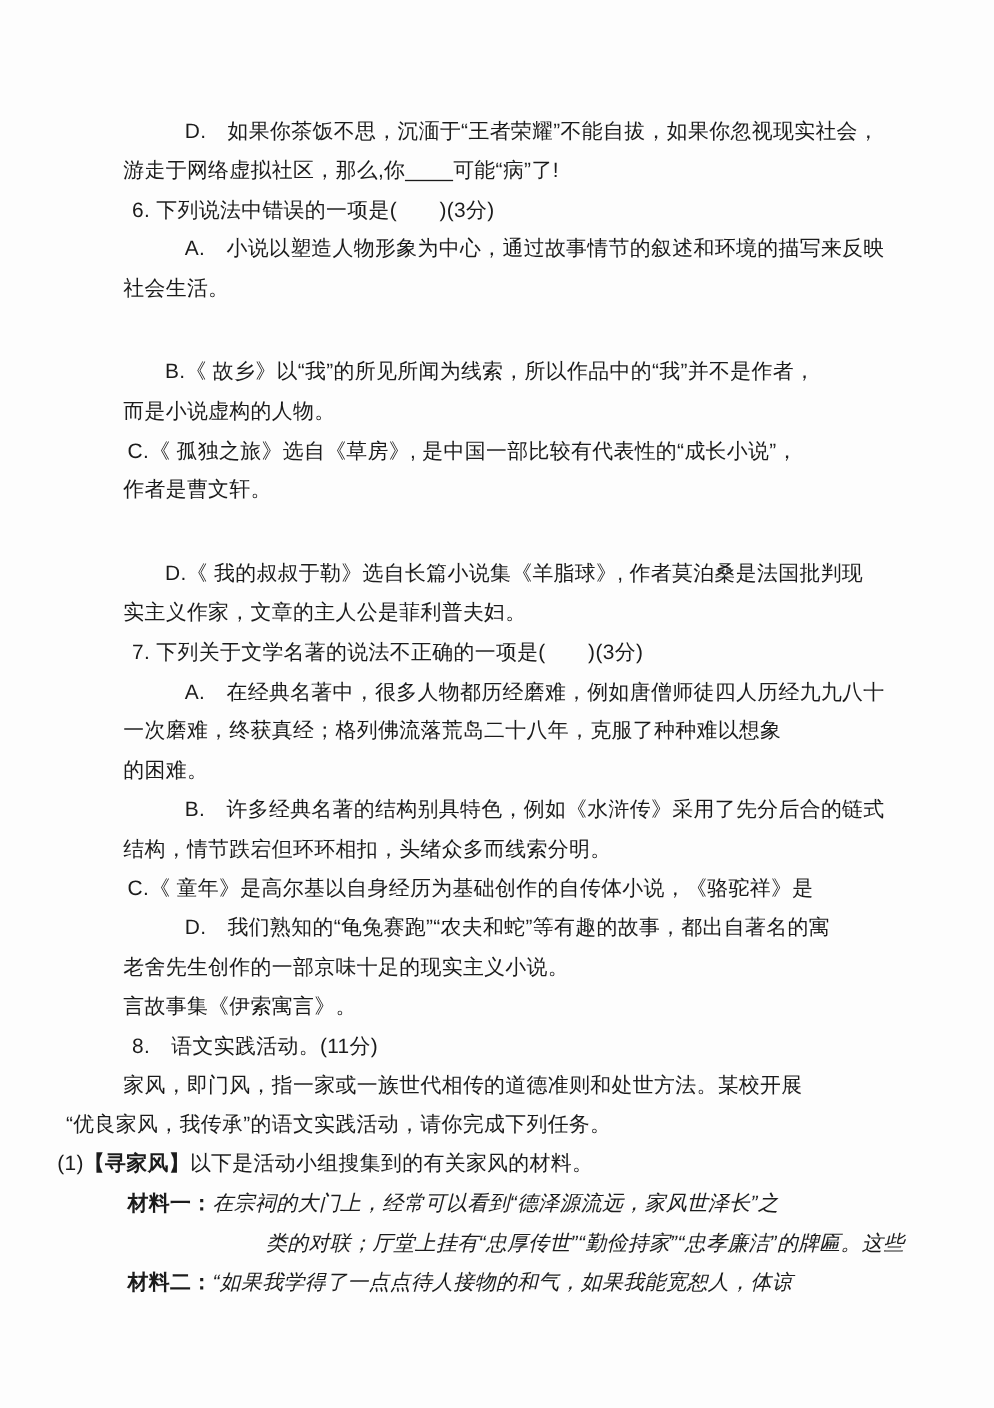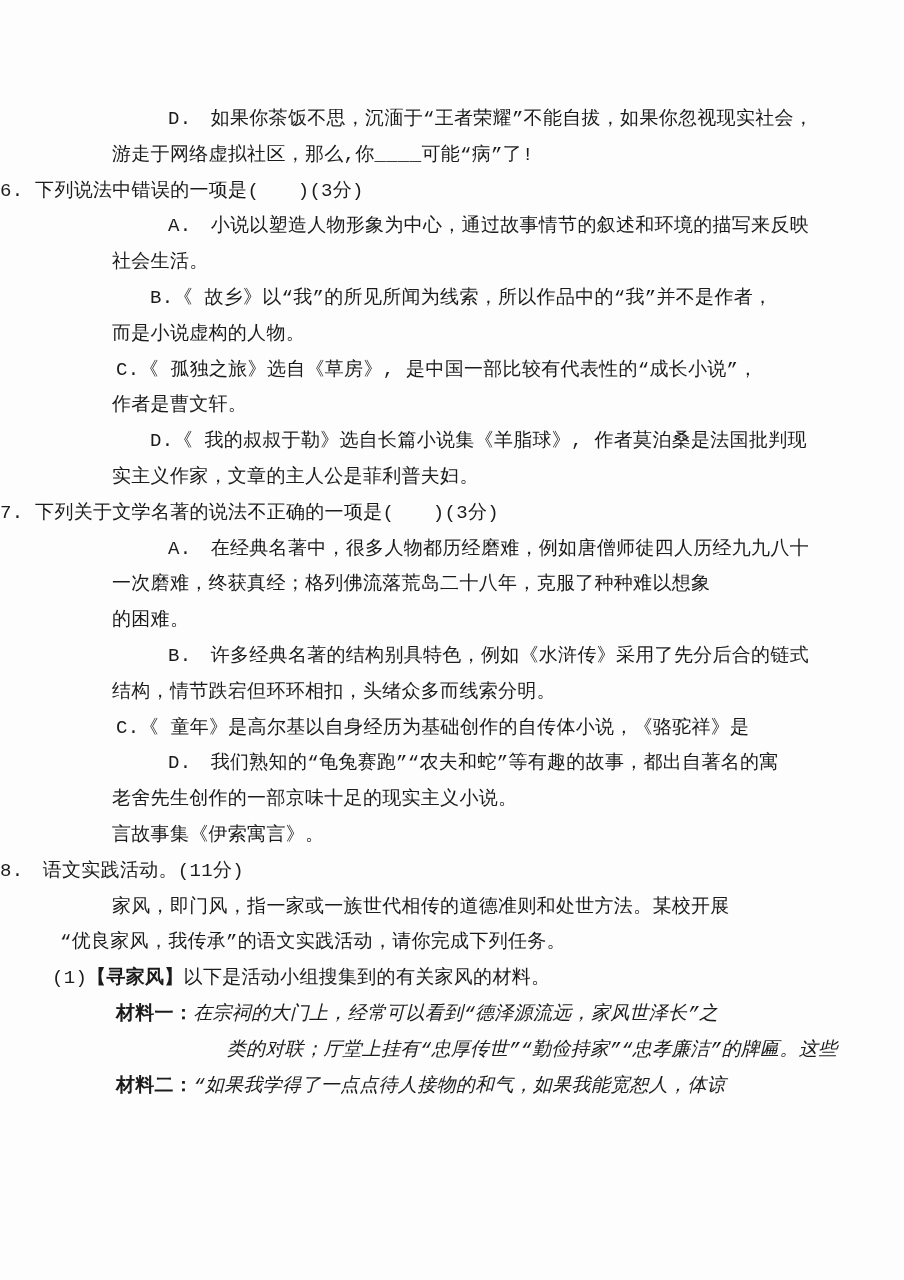--- a/index.html
+++ b/index.html
@@ -6,39 +6,39 @@
     margin: 0;
     padding: 0;
     background: #ffffff;
   }
   .page {
     position: relative;
     width: 904px;
     height: 1280px;
     background: #fdfdfd;
     color: #1b1b1b;
-    font-family: Liberation Mono, monospace;
+    font-family: Liberation Sans, sans-serif;
     overflow: hidden;
     box-sizing: border-box;
     padding-top: 102px;
   }
   .line {
     height: 35.8px;
     line-height: 35.8px;
     font-size: 19px;
     white-space: nowrap;
     letter-spacing: 0.3px;
   }
   .bold { font-weight: bold; }
   .kai  { font-style: italic; text-align: center; }
   
-  .m120 { }
+  .m120 { margin-left: 120px; }
   .m130 { margin-left: 52px; }
   .m140 { margin-left: 60px; }
-  .m150 { margin-left: 150px; }
+  .m150 { margin-left: 150px; margin-top: 40px; }
   .m160 { margin-left: 160px; }
   .m168 { margin-left: 168px; }
   .m184 { margin-left: 116px; }
   .m198 { margin-left: 112px; }
 </style>
 </head>
 <body>
 
 <div class="page">
 

